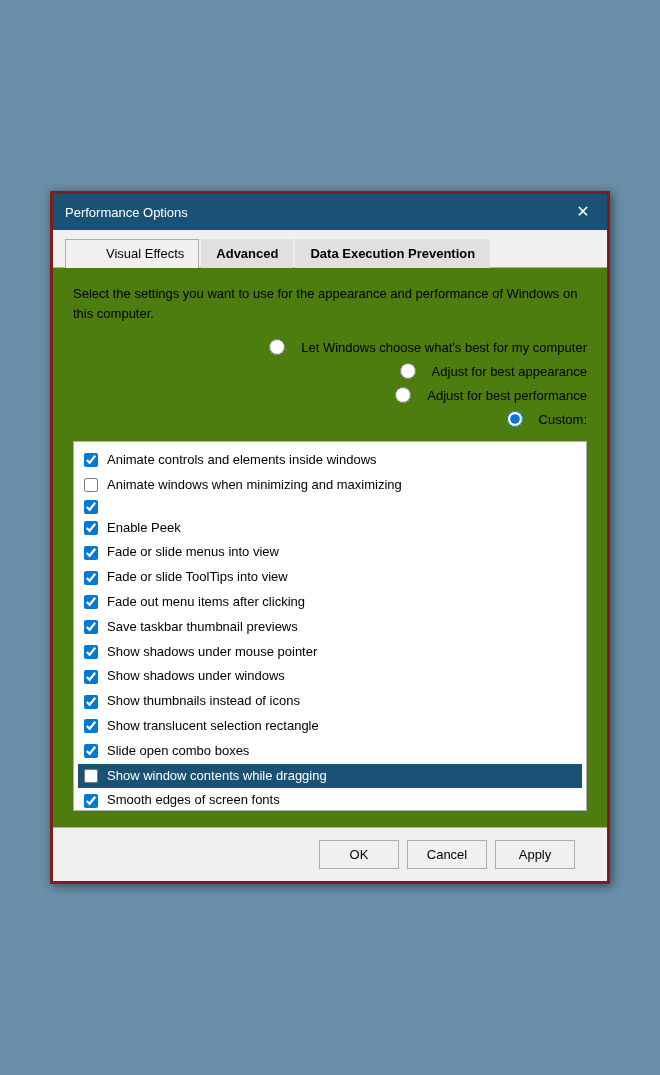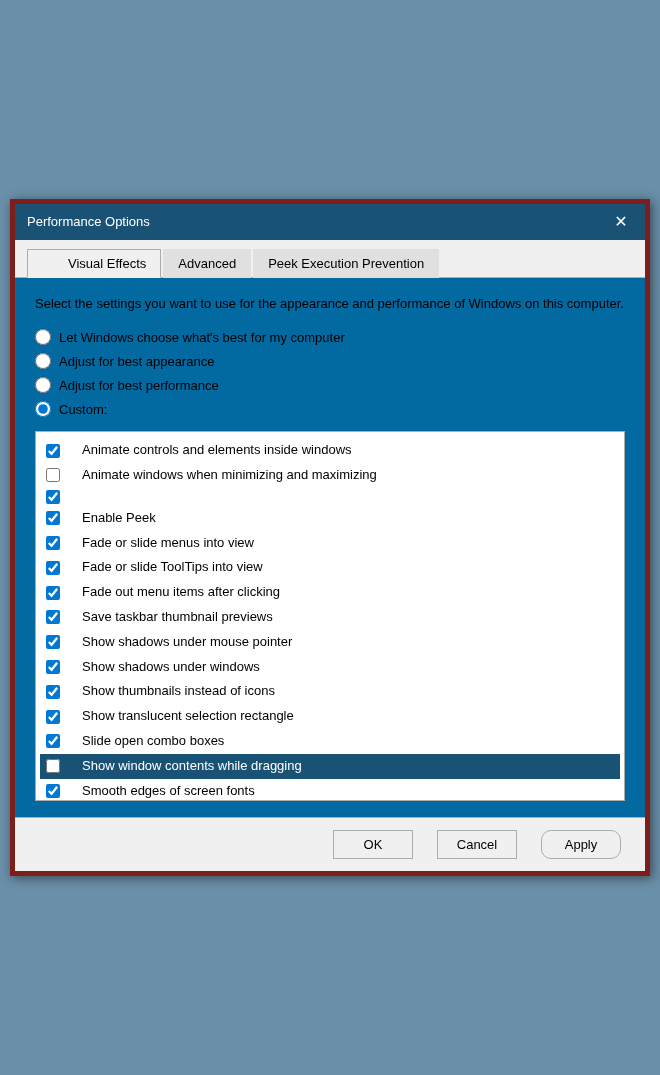--- a/index.html
+++ b/index.html
@@ -7,23 +7,23 @@
       background: #6a8fa8;
       display: flex;
       align-items: center;
       justify-content: center;
       width: 660px;
       height: 1075px;
       font-family: 'Segoe UI', Tahoma, Geneva, Verdana, sans-serif;
       font-size: 13px;
     }
     .window {
-      width: 640px;
-      background: #0369a1;
-      border: 5px solid #7f1d1d;
+      width: 560px;
+      background: #4d7c0f;
+      border: 3px solid #7f1d1d;
       box-shadow: 2px 2px 10px rgba(0,0,0,0.5);
     }
     .title-bar {
       background: #1a5276;
       color: white;
       display: flex;
       align-items: center;
       justify-content: space-between;
       padding: 8px 12px;
       height: 36px;
@@ -55,20 +55,21 @@
       padding: 6px 14px;
       cursor: pointer;
       font-size: 13px;
       border: 1px solid transparent;
       border-bottom: none;
       margin-right: 2px;
       background: #e0e0e0;
       color: #000;
       position: relative;
       bottom: -1px;
+      font-weight: bold;
     }
     .tab.active {
       background: #f0f0f0;
       border-color: #adadad;
       border-bottom: 1px solid #f0f0f0;
       font-weight: 400;
       z-index: 1;
       padding-left: 40px;
     }
     .content {
@@ -82,22 +83,23 @@
     }
     .radio-group {
       display: flex;
       flex-direction: column;
       gap: 8px;
       margin-bottom: 14px;
     }
     .radio-item {
       display: flex;
       align-items: center;
-      gap: 8px;
-      cursor: pointer;
+      gap: 16px;
+      cursor: pointer;
+      justify-content: flex-end;
     }
     .radio-item input[type="radio"] {
       width: 16px;
       height: 16px;
       accent-color: #0078d4;
       cursor: pointer;
     }
     .radio-item label {
       font-size: 13px;
       cursor: pointer;
@@ -105,21 +107,21 @@
     .checkbox-list {
       border: 1px solid #adadad;
       background: white;
       padding: 6px 4px;
       height: 370px;
       overflow-y: auto;
     }
     .checkbox-item {
       display: flex;
       align-items: center;
-      gap: 22px;
+      gap: 9px;
       padding: 2px 6px;
       cursor: pointer;
       font-size: 13px;
       line-height: 1.6;
     }
     .checkbox-item.highlighted {
       background: #1a5276;
       color: white;
     }
     .checkbox-item input[type="checkbox"] {
@@ -128,52 +130,51 @@
       accent-color: #0078d4;
       cursor: pointer;
       flex-shrink: 0;
     }
     .checkbox-item.highlighted input[type="checkbox"] {
       
     }
     .footer {
       display: flex;
       justify-content: flex-end;
-      gap: 24px;
-      padding: 12px 24px;
+      gap: 8px;
+      padding: 12px 32px;
       border-top: 1px solid #adadad;
       background: #f0f0f0;
     }
     .footer-btn {
       min-width: 80px;
       padding: 6px 16px;
       font-size: 13px;
       border: 1px solid #adadad;
       background: #f0f0f0;
       cursor: pointer;
     }
     .footer-btn.apply {
       border-color: #adadad;
-      border-radius: 10px;
     }
   </style>
 </head>
 <body>
 
 <div class="window">
 
   <div class="title-bar">
     <span class="title-bar-text">Performance Options</span>
     <button class="close-btn">✕</button>
   </div>
 
   <div class="tabs">
     <div class="tab active">Visual Effects</div>
     <div class="tab">Advanced</div>
-    <div class="tab">Peek Execution Prevention</div>
+    <div class="tab">Data Execution Prevention</div>
   </div>
 
   <div class="content">
     <p class="description">Select the settings you want to use for the appearance and performance of Windows on this computer.</p>
 
     <div class="radio-group">
       <div class="radio-item">
         <input type="radio" name="perf" id="r0" style="">
         <label for="r0">Let Windows choose what's best for my computer</label>
       </div>

